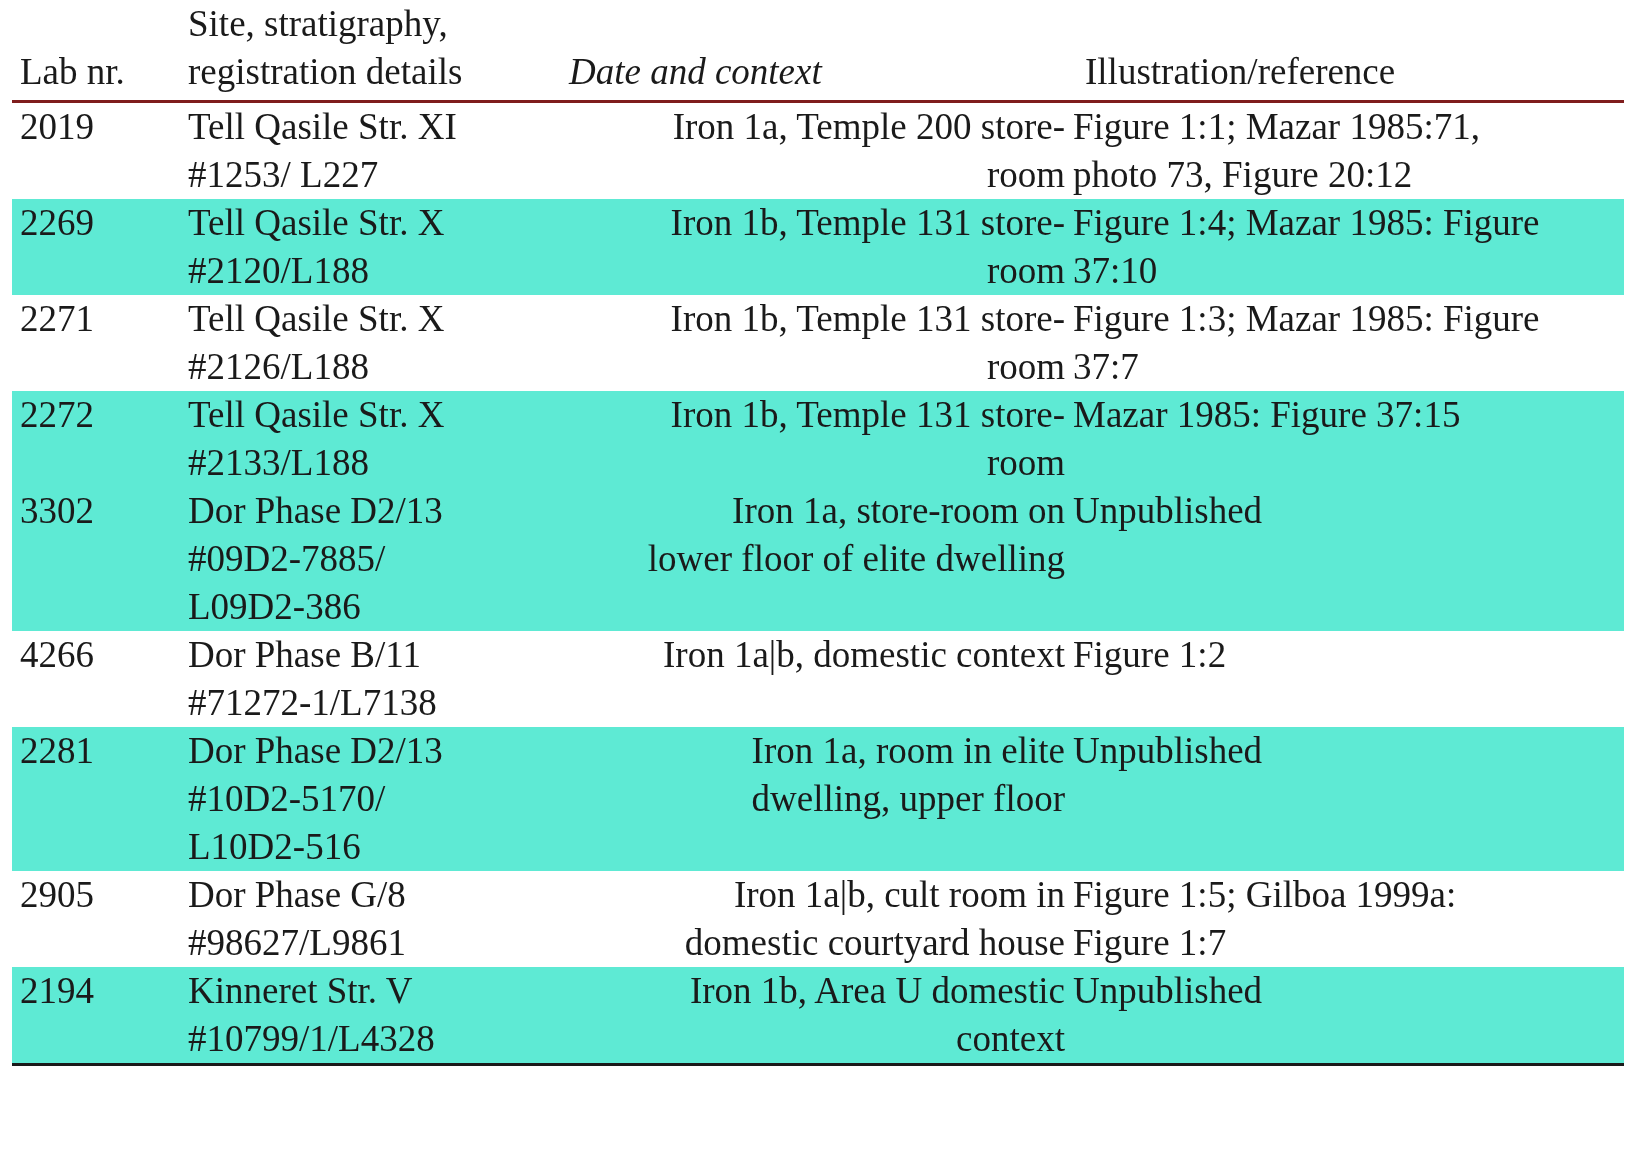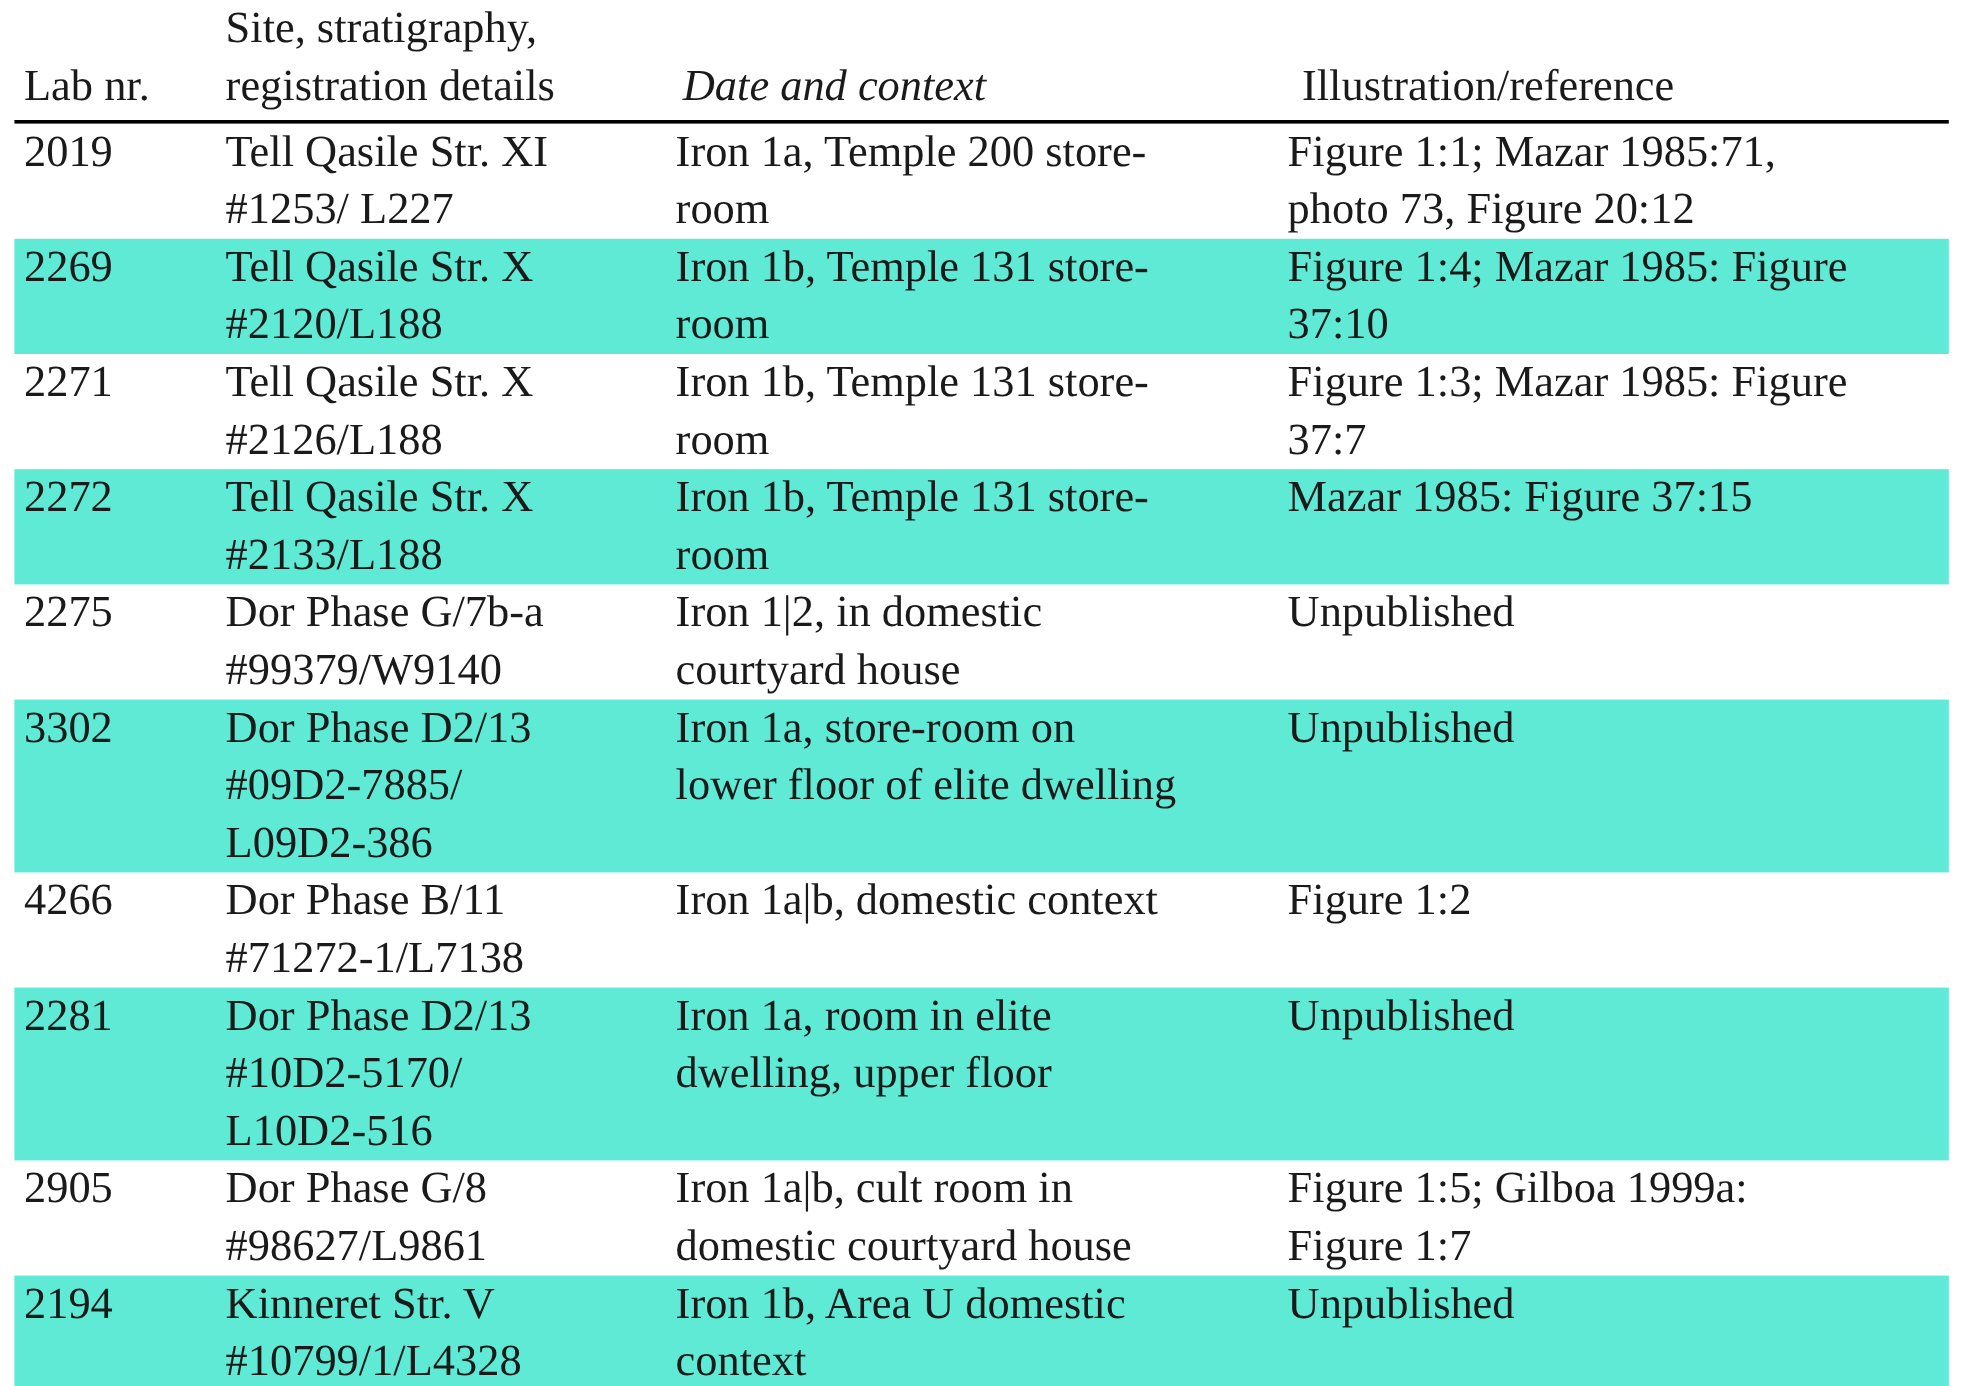--- a/index.html
+++ b/index.html
@@ -5,26 +5,26 @@
   html, body { margin: 0; padding: 0; background: #ffffff; }
   body { width: 1641px; height: 1155px; position: relative; overflow: hidden;
          font-family: "Liberation Serif", "DejaVu Serif", serif; color: #1a1a1a; }
   .tbl { position: absolute; left: 12px; top: 0; width: 1612px; border-collapse: collapse; table-layout: fixed; }
   .tbl col.c1 { width: 168px; }
   .tbl col.c2 { width: 375px; }
   .tbl col.c3 { width: 510px; }
   .tbl col.c4 { width: 559px; }
   .tbl th { font-weight: normal; text-align: left; vertical-align: bottom;
             font-size: 37px; line-height: 48px; padding: 0 0 4px 8px;
-            border-bottom: 3px solid #000000; }
+            border-bottom: 3px solid #7f1d1d; }
   .tbl th.h3 { padding-left: 14px; font-style: italic; }
   .tbl th.h4 { padding-left: 20px; }
   .tbl td { font-size: 37px; line-height: 48px; vertical-align: top;
             padding: 0 0 0 8px; white-space: pre-line; }
-  .tbl td.d3 { padding-left: 8px; }
+  .tbl td.d3 { padding-left: 8px; text-align: right; }
   .tbl td.d4 { padding-left: 8px; }
   .tbl tr.shade td { background: #5eead4; }
   .tbl tbody tr:last-child td { border-bottom: 3px solid #1a1a1a; }
   .head-row th { height: 92px; }
 </style>
 </head>
 <body>
 
 <table class="tbl">
   <colgroup>
@@ -71,28 +71,20 @@
 37:7</td>
     </tr>
     <tr class="shade">
       <td>2272</td>
       <td>Tell Qasile Str. X
 #2133/L188</td>
       <td class="d3">Iron 1b, Temple 131 store-
 room</td>
       <td class="d4">Mazar 1985: Figure 37:15</td>
     </tr>
-    <tr>
-      <td>2275</td>
-      <td>Dor Phase G/7b-a
-#99379/W9140</td>
-      <td class="d3">Iron 1|2, in  domestic
-courtyard house</td>
-      <td class="d4">Unpublished</td>
-    </tr>
     <tr class="shade">
       <td>3302</td>
       <td>Dor Phase D2/13
 #09D2-7885/
 L09D2-386</td>
       <td class="d3">Iron 1a, store-room on
 lower floor of elite dwelling</td>
       <td class="d4">Unpublished</td>
     </tr>
     <tr>

